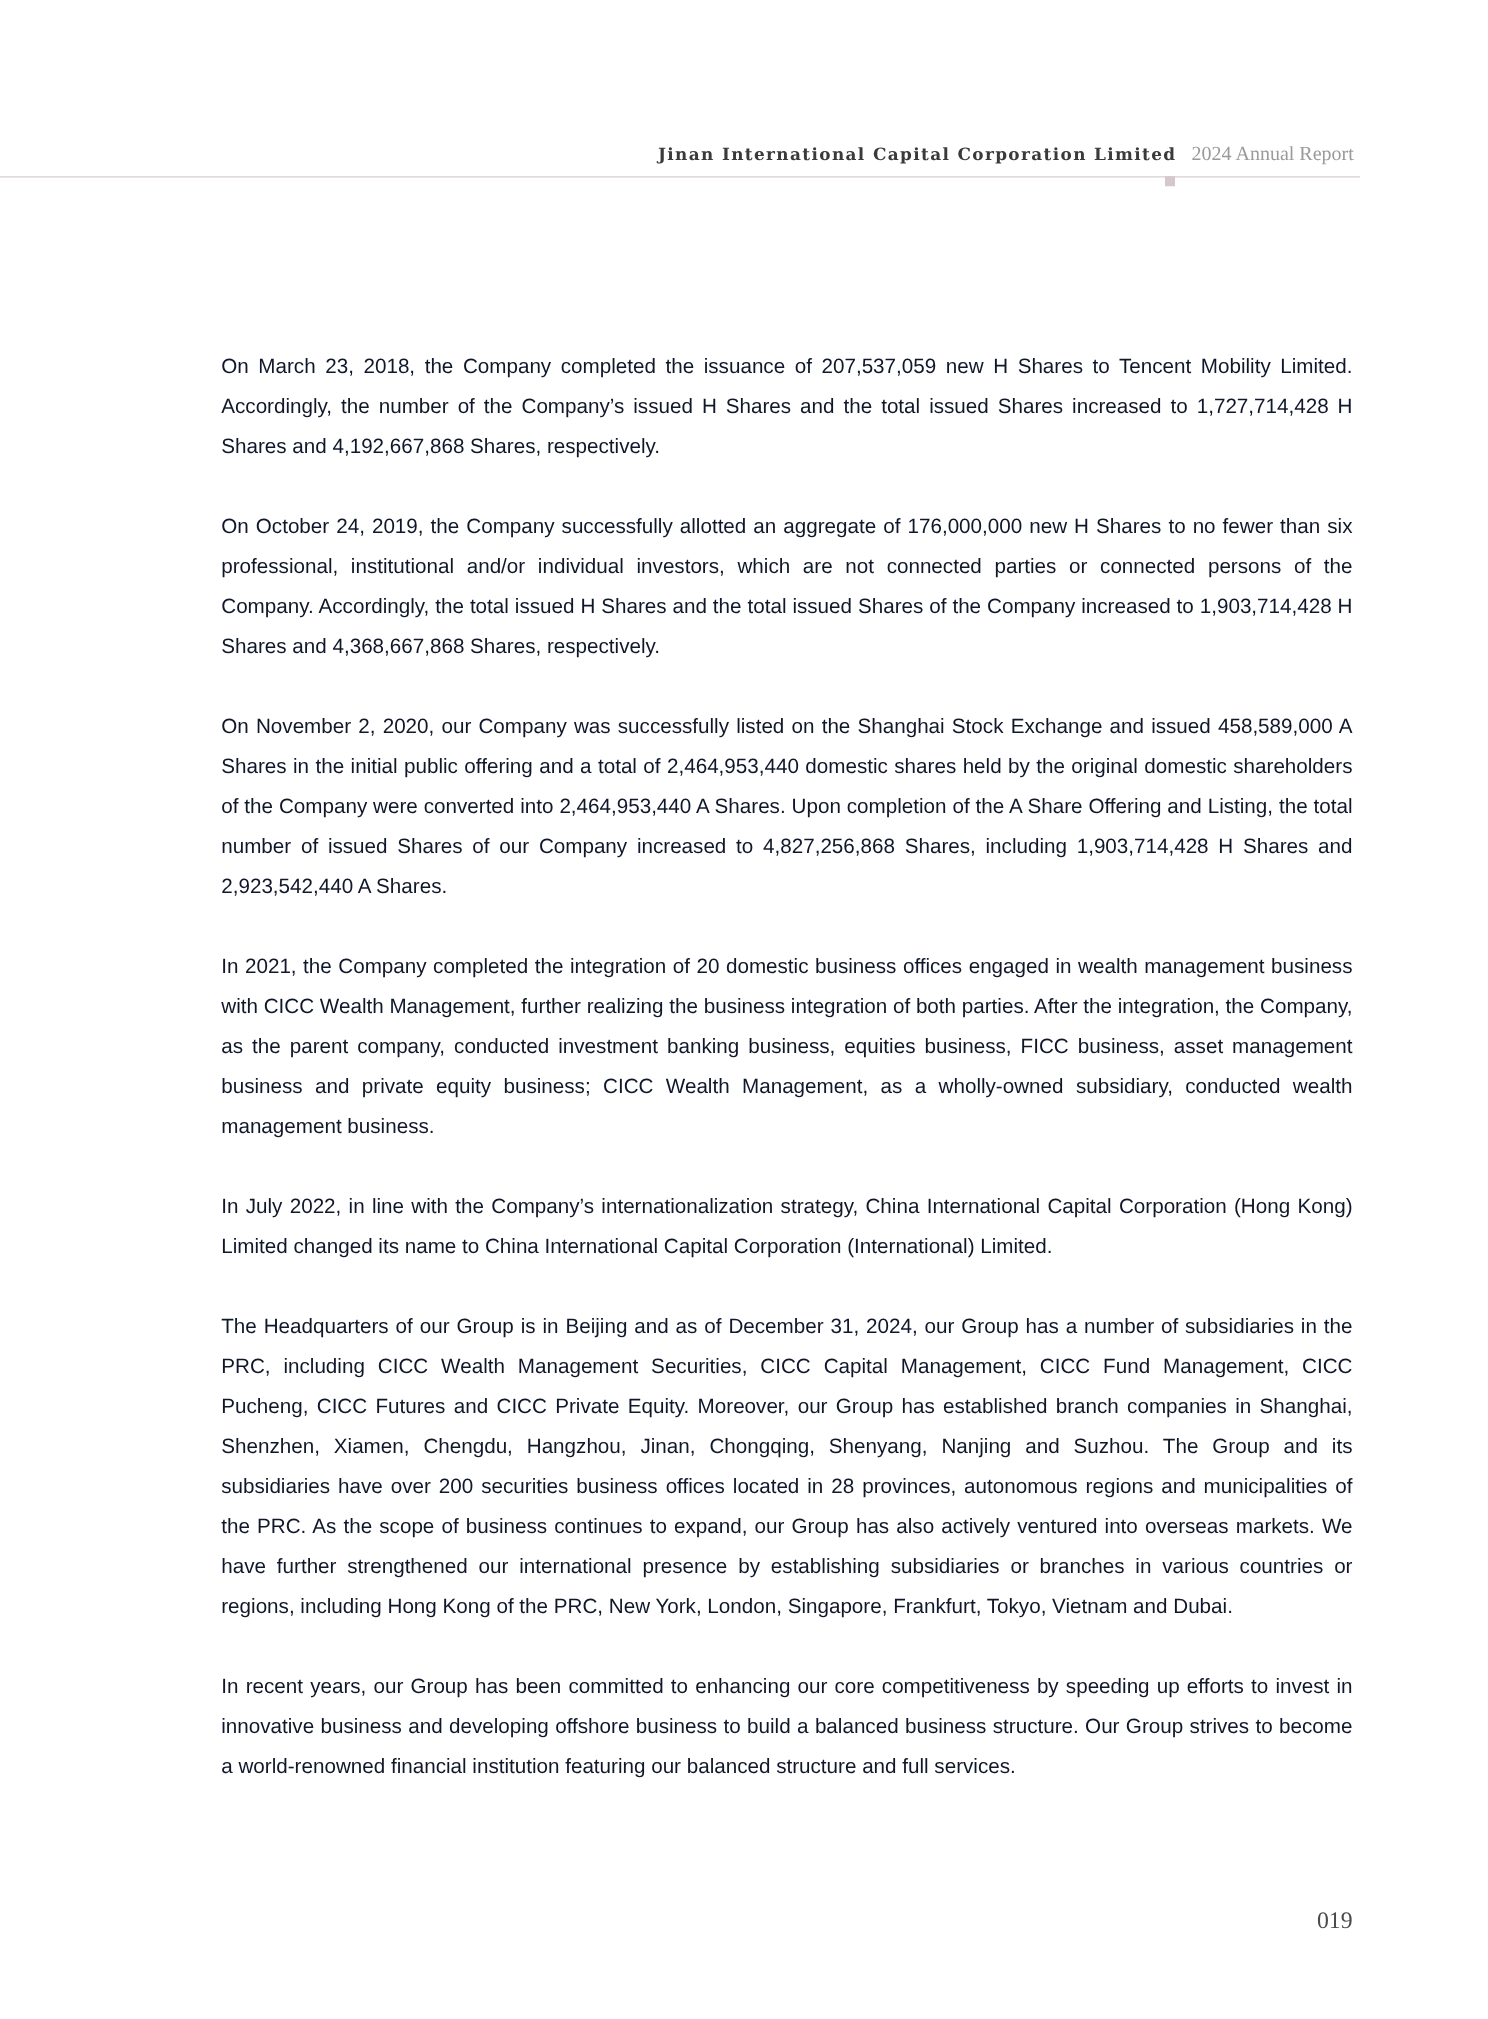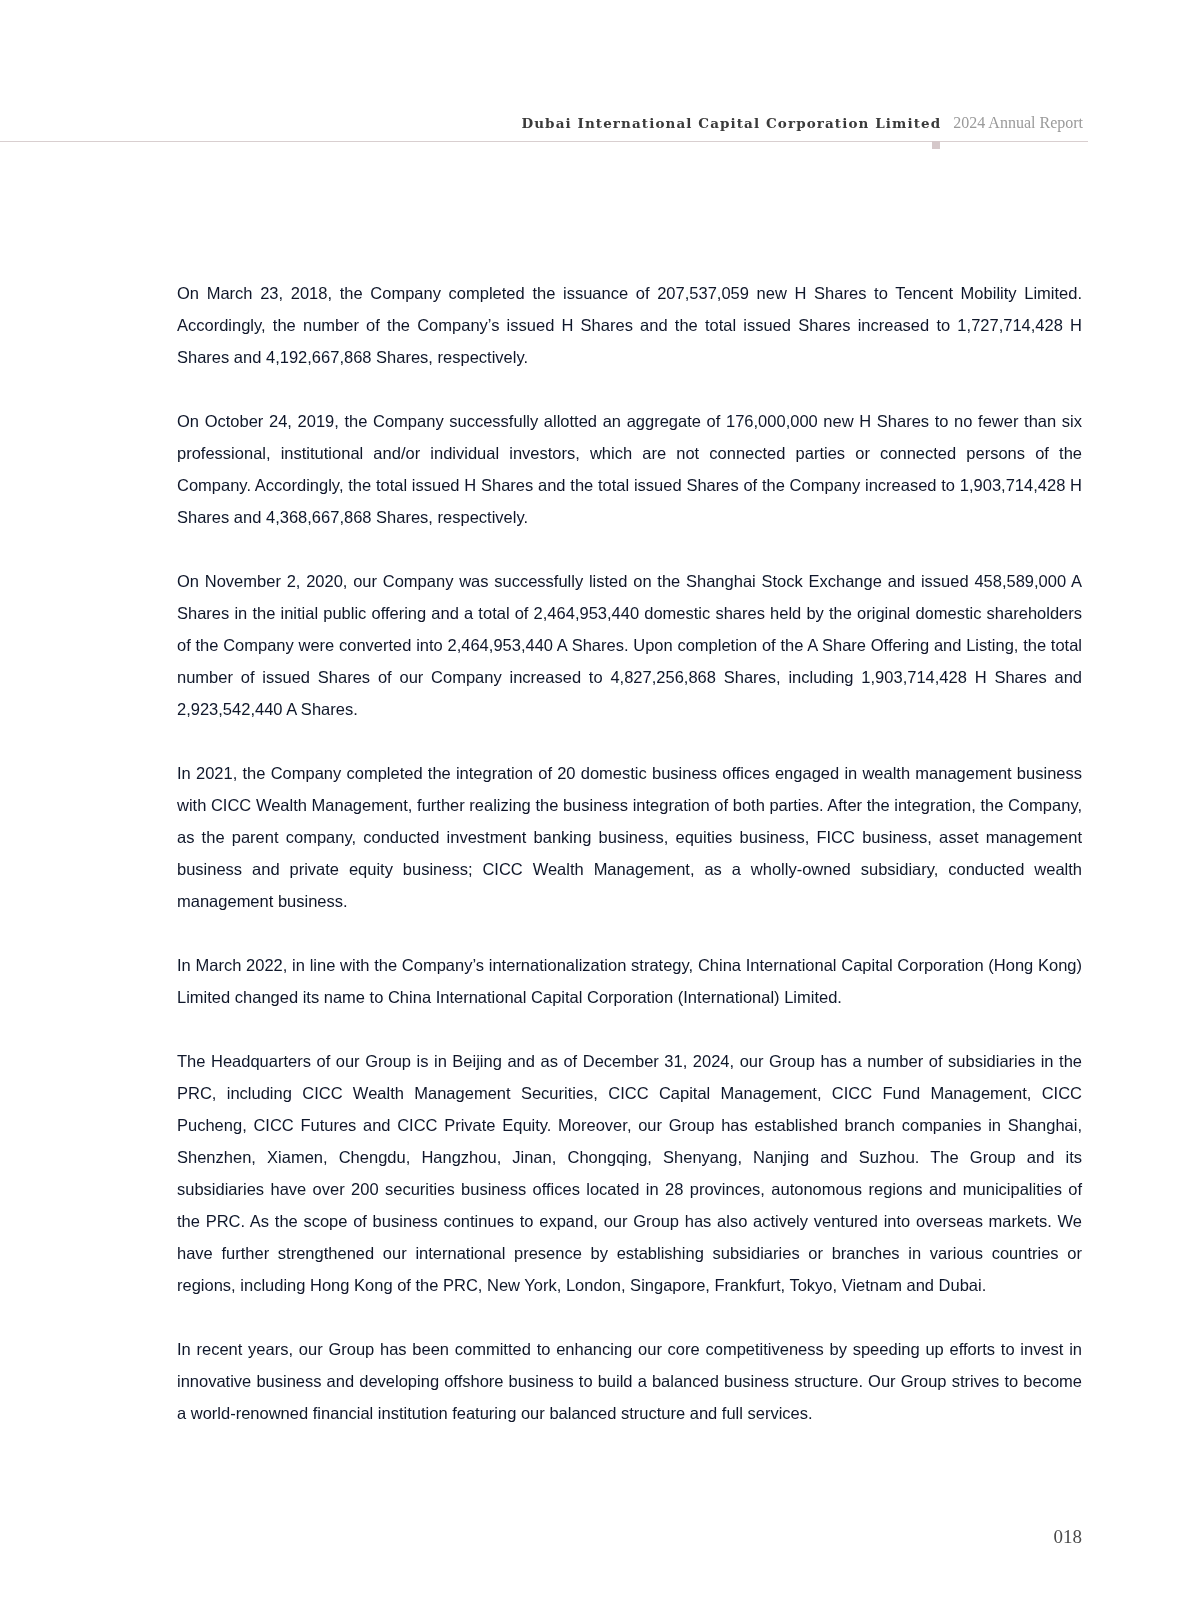--- a/index.html
+++ b/index.html
@@ -12,29 +12,29 @@
   .report { font-size:16px; color:#9a9a9a; margin-left:12px; font-family:"Liberation Serif", serif;margin-top:39px; }
   .content { position:absolute; left:177px; top:277px; width:905px; font-family:"Liberation Sans", sans-serif; font-size:16.5px; line-height:32px; color:#0f172a; font-weight:300; }
   .content p { margin:0 0 32px 0; text-align:justify; }
   .page-number { position:absolute; right:108px; top:1526px; font-family:"Liberation Serif", serif; font-size:19px; color:#4a4a4a; }
 </style>
 </head>
 <body>
 
 <div class="header">
   <div class="header-text">
-    <span class="company">Dubai International Capital Corporation Limited</span><span class="report">2024 Annual Report</span>
+    <span class="company">Jinan International Capital Corporation Limited</span><span class="report">2024 Annual Report</span>
   </div>
   <div class="header-rule"></div>
   <div class="header-marker"></div>
 </div>
 
 <div class="content">
   <p>On March 23, 2018, the Company completed the issuance of 207,537,059 new H Shares to Tencent Mobility Limited. Accordingly, the number of the Company’s issued H Shares and the total issued Shares increased to 1,727,714,428 H Shares and 4,192,667,868 Shares, respectively.</p>
   <p>On October 24, 2019, the Company successfully allotted an aggregate of 176,000,000 new H Shares to no fewer than six professional, institutional and/or individual investors, which are not connected parties or connected persons of the Company. Accordingly, the total issued H Shares and the total issued Shares of the Company increased to 1,903,714,428 H Shares and 4,368,667,868 Shares, respectively.</p>
   <p>On November 2, 2020, our Company was successfully listed on the Shanghai Stock Exchange and issued 458,589,000 A Shares in the initial public offering and a total of 2,464,953,440 domestic shares held by the original domestic shareholders of the Company were converted into 2,464,953,440 A Shares. Upon completion of the A Share Offering and Listing, the total number of issued Shares of our Company increased to 4,827,256,868 Shares, including 1,903,714,428 H Shares and 2,923,542,440 A Shares.</p>
   <p>In 2021, the Company completed the integration of 20 domestic business offices engaged in wealth management business with CICC Wealth Management, further realizing the business integration of both parties. After the integration, the Company, as the parent company, conducted investment banking business, equities business, FICC business, asset management business and private equity business; CICC Wealth Management, as a wholly-owned subsidiary, conducted wealth management business.</p>
-  <p>In March 2022, in line with the Company’s internationalization strategy, China International Capital Corporation (Hong Kong) Limited changed its name to China International Capital Corporation (International) Limited.</p>
+  <p>In July 2022, in line with the Company’s internationalization strategy, China International Capital Corporation (Hong Kong) Limited changed its name to China International Capital Corporation (International) Limited.</p>
   <p>The Headquarters of our Group is in Beijing and as of December 31, 2024, our Group has a number of subsidiaries in the PRC, including CICC Wealth Management Securities, CICC Capital Management, CICC Fund Management, CICC Pucheng, CICC Futures and CICC Private Equity. Moreover, our Group has established branch companies in Shanghai, Shenzhen, Xiamen, Chengdu, Hangzhou, Jinan, Chongqing, Shenyang, Nanjing and Suzhou. The Group and its subsidiaries have over 200 securities business offices located in 28 provinces, autonomous regions and municipalities of the PRC. As the scope of business continues to expand, our Group has also actively ventured into overseas markets. We have further strengthened our international presence by establishing subsidiaries or branches in various countries or regions, including Hong Kong of the PRC, New York, London, Singapore, Frankfurt, Tokyo, Vietnam and Dubai.</p>
   <p>In recent years, our Group has been committed to enhancing our core competitiveness by speeding up efforts to invest in innovative business and developing offshore business to build a balanced business structure. Our Group strives to become a world-renowned financial institution featuring our balanced structure and full services.</p>
 </div>
 
-<div class="page-number">018</div>
+<div class="page-number">019</div>
 
 </body></html>

